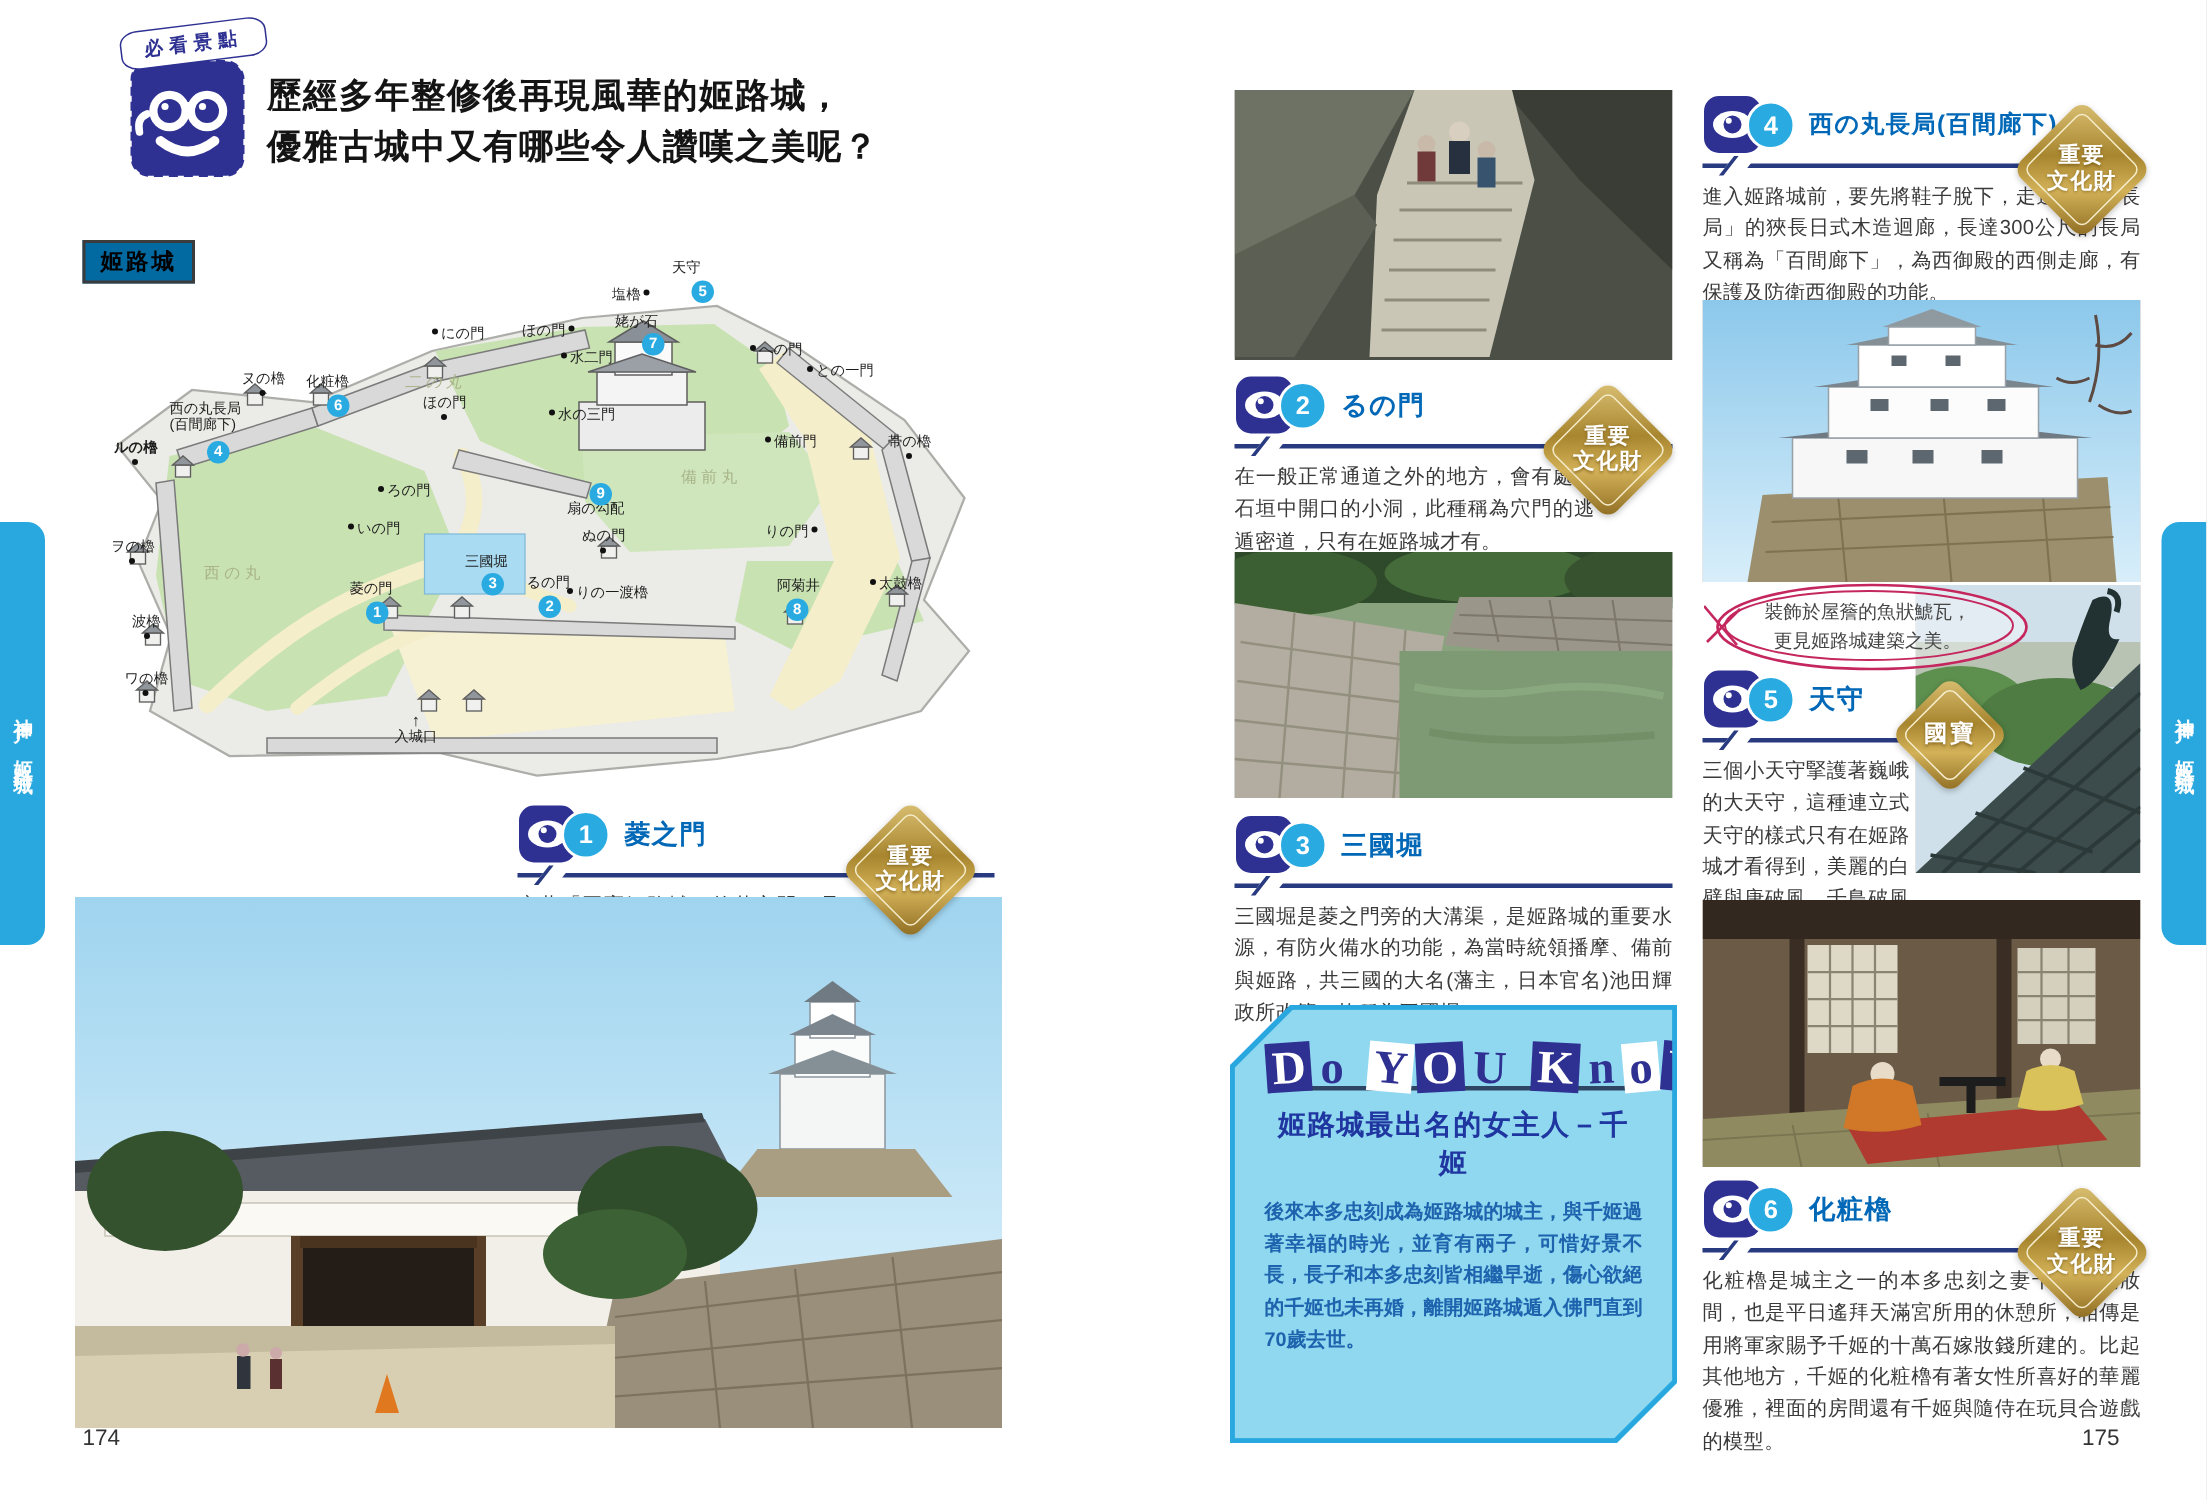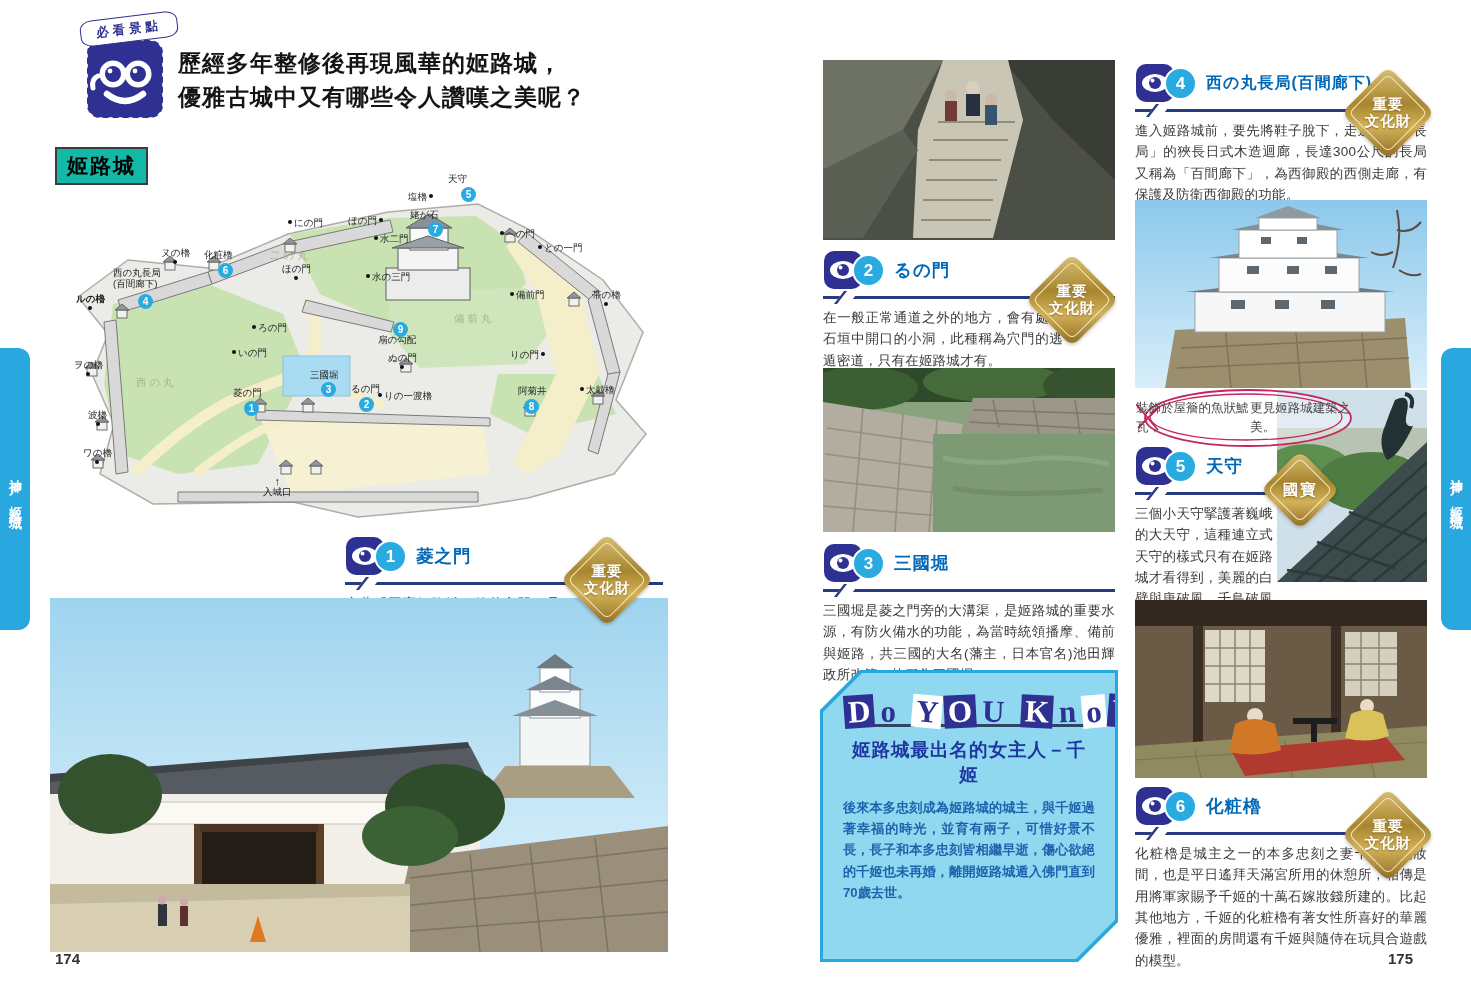--- a/index.html
+++ b/index.html
@@ -10,22 +10,22 @@
        writing-mode:vertical-rl;display:flex;align-items:center;justify-content:center;
        font-size:13px;font-weight:700;letter-spacing:5px;}
   .tab.left{left:0;top:348px;border-radius:0 12px 12px 0;}
   .tab.right{left:1441px;top:348px;border-radius:12px 0 0 12px;}
   
   .ribbon{position:absolute;left:80px;top:16px;width:96px;height:24px;background:#fff;
           border:1.6px solid #2E3192;border-radius:12px/9px;transform:rotate(-7deg);
           color:#2E3192;font-weight:700;font-size:12.5px;letter-spacing:4px;
           display:flex;align-items:center;justify-content:center;z-index:3;}
   .htitle{font-size:23px;font-weight:800;color:#141414;letter-spacing:1px;line-height:1.0;white-space:nowrap;}
-  .map-box-label{position:absolute;left:55px;top:147px;border:2.5px solid #3c3c3c;background:#14b8a6;
-                 padding:3px 10px;font-size:21px;font-weight:700;letter-spacing:2px;}
+  .map-box-label{position:absolute;left:55px;top:160px;border:2.5px solid #3c3c3c;background:#0369a1;
+                 padding:3px 10px;font-size:15px;font-weight:700;letter-spacing:2px;}
   
   .sec{position:absolute;}
   .sec-head{display:flex;align-items:center;position:relative;z-index:2;}
   .eye{width:40px;height:40px;flex:0 0 auto;}
   .eye svg{display:block;width:100%;height:100%;}
   .numc{width:29px;height:29px;border-radius:50%;background:#29ABE2;border:2.5px solid #fff;
         color:#fff;font-weight:700;font-size:17px;line-height:29px;text-align:center;
         margin-left:-11px;flex:0 0 auto;}
   .sec-title{color:#0068B7;font-weight:700;font-size:17.5px;margin-left:9px;letter-spacing:1px;white-space:nowrap;}
   .rule{position:relative;height:3px;background:#283A80;margin-top:6px;}
@@ -51,39 +51,39 @@
   .map-label{position:absolute;font-size:9.5px;color:#1c1c1c;white-space:nowrap;line-height:1.15;}
   .map-label.pale{color:#a9b489;font-size:10.5px;letter-spacing:3px;}
   .map-label .dot{display:inline-block;width:4px;height:4px;background:#111;border-radius:50%;
                   vertical-align:middle;margin:0 2px 2px;}
   .map-label .arrow{display:block;text-align:center;font-size:11px;line-height:1;}
   .map-num{position:absolute;width:15px;height:15px;border-radius:50%;background:#29ABE2;color:#fff;
            font-size:10px;font-weight:700;text-align:center;line-height:15px;z-index:2;}
   
   .ann{position:absolute;z-index:6;}
   .ann svg{position:absolute;inset:0;width:100%;height:100%;}
-  .ann-text{position:absolute;inset:0;display:flex;flex-direction:row;align-items:center;
+  .ann-text{position:absolute;inset:0;display:flex;flex-direction:column;align-items:center;
             justify-content:center;font-size:12.5px;color:#454545;line-height:1.5;}
   
   .dyk-outer{position:absolute;left:820px;top:670px;width:298px;height:292px;background:#29A8DF;
              clip-path:polygon(40px 0,100% 0,100% calc(100% - 40px),calc(100% - 40px) 100%,0 100%,0 40px);}
   .dyk-inner{position:absolute;inset:3px;background:#8FD8F0;
              clip-path:polygon(39px 0,100% 0,100% calc(100% - 39px),calc(100% - 39px) 100%,0 100%,0 39px);
              padding:22px 20px 0;box-sizing:border-box;}
   .dyk-title{text-align:center;white-space:nowrap;margin-bottom:0;}
   .dyk-title .lt{display:inline-block;font-family:"Liberation Serif","DejaVu Serif",serif;
                  font-weight:700;font-size:31px;line-height:1;padding:1px 4px;margin:0 1px;}
   .lt.tb{background:#2E3192;color:#fff;}
   .lt.tw{background:#fff;color:#2E3192;}
   .lt.pl{color:#2E3192;background:transparent;}
   .lt.sp{width:8px;padding:0;}
   .dyk-line{height:2.5px;background:#2E4563;margin:-4px 4px 10px;}
   .dyk-heading{text-align:center;color:#1F35A0;font-size:18.5px;font-weight:800;letter-spacing:1px;margin-bottom:10px;}
   .dyk-p{color:#1E63AD;font-weight:700;font-size:13.2px;line-height:1.62;text-align:justify;}
-  .pgnum{position:absolute;font-size:15px;font-weight:700;color:#333;}
+  .pgnum{position:absolute;font-size:15px;font-weight:400;color:#333;}
 </style>
 </head>
 <body>
 
 <div id="spread">
 
   <div class="tab left">神戸：姬路城</div>
   <div class="tab right">神戸：姬路城</div>
 
   <div class="ribbon">必看景點</div>
@@ -168,21 +168,21 @@
         <div class="map-label" style="left: 352px; top: 38px;"><span>姥が石</span></div>
         <div class="map-num" style="left: 370px; top: 50px;">7</div>
         <div class="map-label" style="left: 228px; top: 46px;"><span class="dot"></span><span>にの門</span></div>
         <div class="map-label" style="left: 290px; top: 44px;"><span>ほの門</span><span class="dot"></span></div>
         <div class="map-label" style="left: 314px; top: 62px;"><span class="dot"></span><span>水二門</span></div>
         <div class="map-label" style="left: 440px; top: 57px;"><span class="dot"></span><span>への門</span></div>
         <div class="map-label" style="left: 478px; top: 71px;"><span class="dot"></span><span>との一門</span></div>
         <div class="map-label" style="left: 103px; top: 76px;"><span>ヌの櫓</span><span class="dot" style="display: block; margin: 1px auto 0px;"></span></div>
         <div class="map-label" style="left: 146px; top: 78px;"><span>化粧櫓</span></div>
         <div class="map-num" style="left: 160px; top: 91px;">6</div>
-        <div class="map-label pale" style="left: 212px; top: 77px;"><span>二の丸</span></div>
+        <div class="map-label pale" style="left: 212px; top: 77px; font-style: italic;"><span>二の丸</span></div>
         <div class="map-label" style="left: 224px; top: 92px;"><span>ほの門</span><span class="dot" style="display: block; margin: 1px auto 0px;"></span></div>
         <div class="map-label" style="left: 55px; top: 96px;"><span>西の丸長局</span><div>(百間廊下)</div></div>
         <div class="map-num" style="left: 80px; top: 122px;">4</div>
         <div class="map-label" style="left: 306px; top: 100px;"><span class="dot"></span><span>水の三門</span></div>
         <div class="map-label" style="left: 18px; top: 122px; font-weight: bold;"><span>ルの櫓</span><span class="dot" style="display: block; margin: 1px auto 0px;"></span></div>
         <div class="map-label" style="left: 450px; top: 118px;"><span class="dot"></span><span>備前門</span></div>
         <div class="map-label" style="left: 534px; top: 118px;"><span>帯の櫓</span><span class="dot" style="display: block; margin: 1px auto 0px;"></span></div>
         <div class="map-label pale" style="left: 396px; top: 140px;"><span>備前丸</span></div>
         <div class="map-label" style="left: 192px; top: 151px;"><span class="dot"></span><span>ろの門</span></div>
         <div class="map-label" style="left: 320px; top: 163px;"><span>扇の勾配</span></div>

